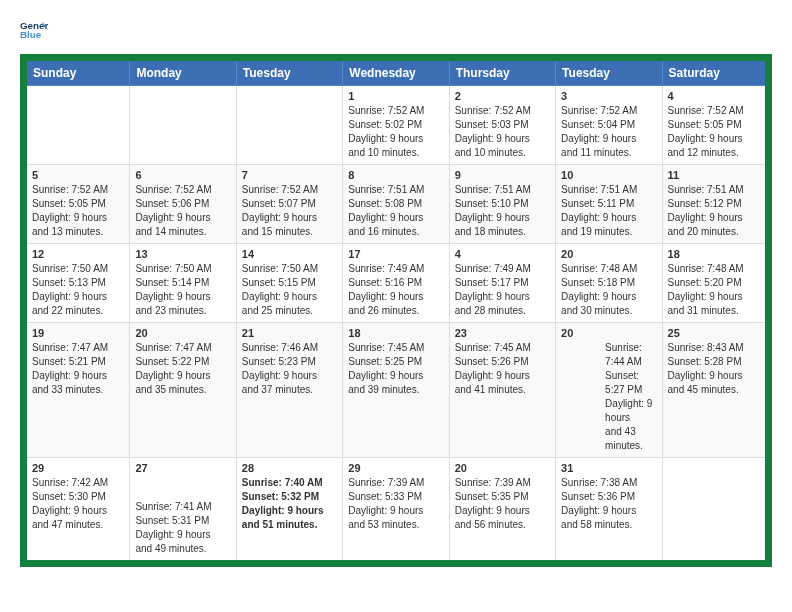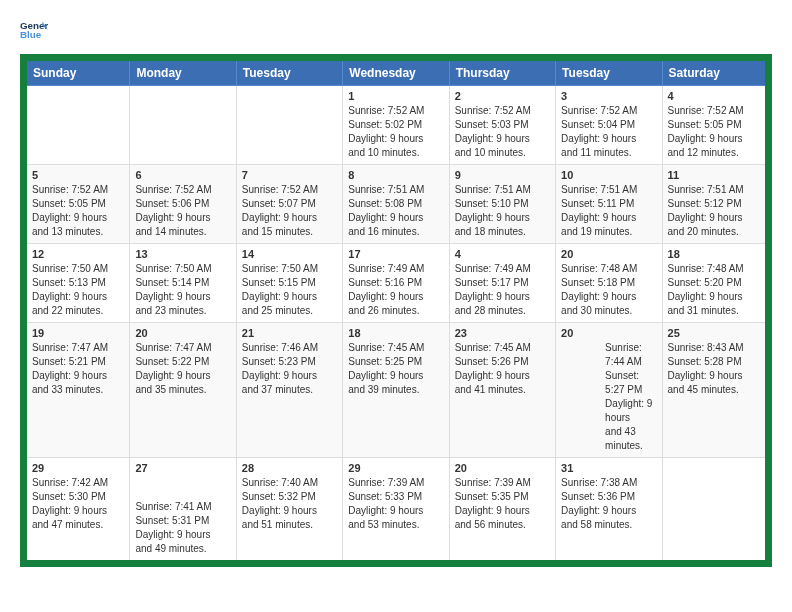--- a/index.html
+++ b/index.html
@@ -314,21 +314,21 @@
           </td>
           <td>
             <span class="day-num">27</span>
             <div class="day-info" style="white-space: pre-line; margin-top: 26px;">Sunrise: 7:41 AM
 Sunset: 5:31 PM
 Daylight: 9 hours
 and 49 minutes.</div>
           </td>
           <td>
             <span class="day-num">28</span>
-            <div class="day-info" style="white-space: pre-line;">Sunrise: 7:40 AM
+            <div class="day-info" style="white-space: pre-line; font-weight: bold;">Sunrise: 7:40 AM
 Sunset: 5:32 PM
 Daylight: 9 hours
 and 51 minutes.</div>
           </td>
           <td>
             <span class="day-num">29</span>
             <div class="day-info" style="white-space: pre-line;">Sunrise: 7:39 AM
 Sunset: 5:33 PM
 Daylight: 9 hours
 and 53 minutes.</div>

